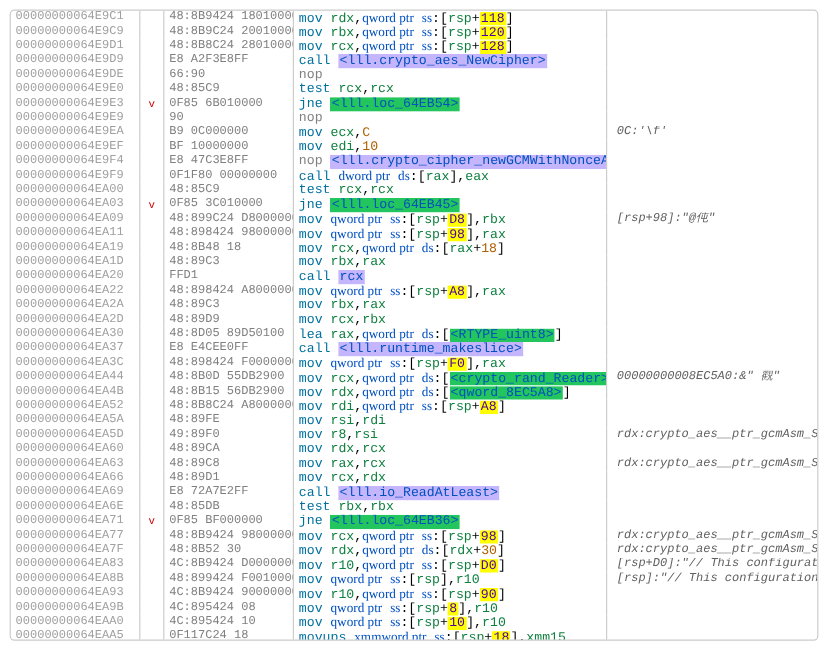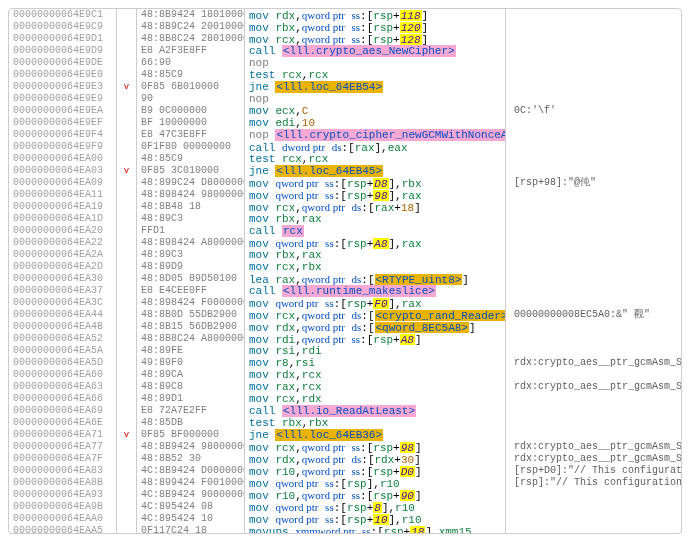--- a/index.html
+++ b/index.html
@@ -60,30 +60,31 @@
     overflow: hidden;
     border-right: 1px solid #ccc;
   }
   .xref {
     width: 175px;
     padding-left: 8px;
     font-size: 10px;
     color: #808080;
     flex-shrink: 0;
     overflow: hidden;
+    font-style: italic;
   }
   .mnem { color: #0070a0; }
   .mnem-nop { color: #808080; font-family: Liberation Mono, monospace; }
   .reg { color: #108040; }
   .seg { color: #0050c0; font-family: Liberation Serif, serif; }
   .num { color: #b06000; }
   .punct { color: #606060; }
   .kw { color: #0050c0; font-family: Liberation Serif, serif; }
-  .hl-yellow { background: #eab308; color: #0050c0; padding: 0 1px; }
-  .hl-cyan { background: #f9a8d4; color: #0050c0; padding: 0 1px; }
-  .hl-addr { background: #ffff00; color: #5000a0; padding: 0 1px; font-style: italic; }
+  .hl-yellow { background: #22c55e; color: #0050c0; padding: 0 1px; }
+  .hl-cyan { background: #c4b5fd; color: #0050c0; padding: 0 1px; }
+  .hl-addr { background: #ffff00; color: #5000a0; padding: 0 1px; }
 </style>
 </head>
 <body>
 <div class="outer-border">
 
 <div class="disasm" id="disasm"><div class="row"><div class="addr">00000000064E9C1</div><div class="gutter"></div><div class="bytes">48:8B9424 18010000</div><div class="instr"><span class="mnem">mov</span> <span class="reg">rdx</span>,<span class="kw">qword ptr</span> <span class="seg">ss</span>:[<span class="reg">rsp</span>+<span class="hl-addr">118</span>]</div><div class="xref"></div></div><div class="row"><div class="addr">00000000064E9C9</div><div class="gutter"></div><div class="bytes">48:8B9C24 20010000</div><div class="instr"><span class="mnem">mov</span> <span class="reg">rbx</span>,<span class="kw">qword ptr</span> <span class="seg">ss</span>:[<span class="reg">rsp</span>+<span class="hl-addr">120</span>]</div><div class="xref"></div></div><div class="row"><div class="addr">00000000064E9D1</div><div class="gutter"></div><div class="bytes">48:8B8C24 28010000</div><div class="instr"><span class="mnem">mov</span> <span class="reg">rcx</span>,<span class="kw">qword ptr</span> <span class="seg">ss</span>:[<span class="reg">rsp</span>+<span class="hl-addr">128</span>]</div><div class="xref"></div></div><div class="row"><div class="addr">00000000064E9D9</div><div class="gutter"></div><div class="bytes">E8 A2F3E8FF</div><div class="instr"><span class="mnem">call</span> <span class="hl-cyan">&lt;lll.crypto_aes_NewCipher&gt;</span></div><div class="xref"></div></div><div class="row"><div class="addr">00000000064E9DE</div><div class="gutter"></div><div class="bytes">66:90</div><div class="instr"><span class="mnem-nop">nop</span></div><div class="xref"></div></div><div class="row"><div class="addr">00000000064E9E0</div><div class="gutter"></div><div class="bytes">48:85C9</div><div class="instr"><span class="mnem">test</span> <span class="reg">rcx</span>,<span class="reg">rcx</span></div><div class="xref"></div></div><div class="row"><div class="addr">00000000064E9E3</div><div class="gutter">v</div><div class="bytes">0F85 6B010000</div><div class="instr"><span class="mnem">jne</span> <span class="hl-yellow">&lt;lll.loc_64EB54&gt;</span></div><div class="xref"></div></div><div class="row"><div class="addr">00000000064E9E9</div><div class="gutter"></div><div class="bytes">90</div><div class="instr"><span class="mnem-nop">nop</span></div><div class="xref"></div></div><div class="row"><div class="addr">00000000064E9EA</div><div class="gutter"></div><div class="bytes">B9 0C000000</div><div class="instr"><span class="mnem">mov</span> <span class="reg">ecx</span>,<span class="num">C</span></div><div class="xref"><span class="punct">0C:'\f'</span></div></div><div class="row"><div class="addr">00000000064E9EF</div><div class="gutter"></div><div class="bytes">BF 10000000</div><div class="instr"><span class="mnem">mov</span> <span class="reg">edi</span>,<span class="num">10</span></div><div class="xref"></div></div><div class="row"><div class="addr">00000000064E9F4</div><div class="gutter"></div><div class="bytes">E8 47C3E8FF</div><div class="instr"><span class="mnem-nop">nop</span> <span class="hl-cyan">&lt;lll.crypto_cipher_newGCMWithNonceAndTagSize&gt;</span></div><div class="xref"></div></div><div class="row"><div class="addr">00000000064E9F9</div><div class="gutter"></div><div class="bytes">0F1F80 00000000</div><div class="instr"><span class="mnem">call</span> <span class="kw">dword ptr</span> <span class="seg">ds</span>:[<span class="reg">rax</span>],<span class="reg">eax</span></div><div class="xref"></div></div><div class="row"><div class="addr">00000000064EA00</div><div class="gutter"></div><div class="bytes">48:85C9</div><div class="instr"><span class="mnem">test</span> <span class="reg">rcx</span>,<span class="reg">rcx</span></div><div class="xref"></div></div><div class="row"><div class="addr">00000000064EA03</div><div class="gutter">v</div><div class="bytes">0F85 3C010000</div><div class="instr"><span class="mnem">jne</span> <span class="hl-yellow">&lt;lll.loc_64EB45&gt;</span></div><div class="xref"></div></div><div class="row"><div class="addr">00000000064EA09</div><div class="gutter"></div><div class="bytes">48:899C24 D8000000</div><div class="instr"><span class="mnem">mov</span> <span class="kw">qword ptr</span> <span class="seg">ss</span>:[<span class="reg">rsp</span>+<span class="hl-addr">D8</span>],<span class="reg">rbx</span></div><div class="xref"><span class="punct">[rsp+98]:"@伅"</span></div></div><div class="row"><div class="addr">00000000064EA11</div><div class="gutter"></div><div class="bytes">48:898424 98000000</div><div class="instr"><span class="mnem">mov</span> <span class="kw">qword ptr</span> <span class="seg">ss</span>:[<span class="reg">rsp</span>+<span class="hl-addr">98</span>],<span class="reg">rax</span></div><div class="xref"></div></div><div class="row"><div class="addr">00000000064EA19</div><div class="gutter"></div><div class="bytes">48:8B48 18</div><div class="instr"><span class="mnem">mov</span> <span class="reg">rcx</span>,<span class="kw">qword ptr</span> <span class="seg">ds</span>:[<span class="reg">rax</span>+<span class="num">18</span>]</div><div class="xref"></div></div><div class="row"><div class="addr">00000000064EA1D</div><div class="gutter"></div><div class="bytes">48:89C3</div><div class="instr"><span class="mnem">mov</span> <span class="reg">rbx</span>,<span class="reg">rax</span></div><div class="xref"></div></div><div class="row"><div class="addr">00000000064EA20</div><div class="gutter"></div><div class="bytes">FFD1</div><div class="instr"><span class="mnem">call</span> <span class="hl-cyan">rcx</span></div><div class="xref"></div></div><div class="row"><div class="addr">00000000064EA22</div><div class="gutter"></div><div class="bytes">48:898424 A8000000</div><div class="instr"><span class="mnem">mov</span> <span class="kw">qword ptr</span> <span class="seg">ss</span>:[<span class="reg">rsp</span>+<span class="hl-addr">A8</span>],<span class="reg">rax</span></div><div class="xref"></div></div><div class="row"><div class="addr">00000000064EA2A</div><div class="gutter"></div><div class="bytes">48:89C3</div><div class="instr"><span class="mnem">mov</span> <span class="reg">rbx</span>,<span class="reg">rax</span></div><div class="xref"></div></div><div class="row"><div class="addr">00000000064EA2D</div><div class="gutter"></div><div class="bytes">48:89D9</div><div class="instr"><span class="mnem">mov</span> <span class="reg">rcx</span>,<span class="reg">rbx</span></div><div class="xref"></div></div><div class="row"><div class="addr">00000000064EA30</div><div class="gutter"></div><div class="bytes">48:8D05 89D50100</div><div class="instr"><span class="mnem">lea</span> <span class="reg">rax</span>,<span class="kw">qword ptr</span> <span class="seg">ds</span>:[<span class="hl-yellow">&lt;RTYPE_uint8&gt;</span>]</div><div class="xref"></div></div><div class="row"><div class="addr">00000000064EA37</div><div class="gutter"></div><div class="bytes">E8 E4CEE0FF</div><div class="instr"><span class="mnem">call</span> <span class="hl-cyan">&lt;lll.runtime_makeslice&gt;</span></div><div class="xref"></div></div><div class="row"><div class="addr">00000000064EA3C</div><div class="gutter"></div><div class="bytes">48:898424 F0000000</div><div class="instr"><span class="mnem">mov</span> <span class="kw">qword ptr</span> <span class="seg">ss</span>:[<span class="reg">rsp</span>+<span class="hl-addr">F0</span>],<span class="reg">rax</span></div><div class="xref"></div></div><div class="row"><div class="addr">00000000064EA44</div><div class="gutter"></div><div class="bytes">48:8B0D 55DB2900</div><div class="instr"><span class="mnem">mov</span> <span class="reg">rcx</span>,<span class="kw">qword ptr</span> <span class="seg">ds</span>:[<span class="hl-yellow">&lt;crypto_rand_Reader&gt;</span> ]</div><div class="xref"><span class="punct">00000000008EC5A0:&amp;" 觀"</span></div></div><div class="row"><div class="addr">00000000064EA4B</div><div class="gutter"></div><div class="bytes">48:8B15 56DB2900</div><div class="instr"><span class="mnem">mov</span> <span class="reg">rdx</span>,<span class="kw">qword ptr</span> <span class="seg">ds</span>:[<span class="hl-yellow">&lt;qword_8EC5A8&gt;</span>]</div><div class="xref"></div></div><div class="row"><div class="addr">00000000064EA52</div><div class="gutter"></div><div class="bytes">48:8B8C24 A8000000</div><div class="instr"><span class="mnem">mov</span> <span class="reg">rdi</span>,<span class="kw">qword ptr</span> <span class="seg">ss</span>:[<span class="reg">rsp</span>+<span class="hl-addr">A8</span>]</div><div class="xref"></div></div><div class="row"><div class="addr">00000000064EA5A</div><div class="gutter"></div><div class="bytes">48:89FE</div><div class="instr"><span class="mnem">mov</span> <span class="reg">rsi</span>,<span class="reg">rdi</span></div><div class="xref"></div></div><div class="row"><div class="addr">00000000064EA5D</div><div class="gutter"></div><div class="bytes">49:89F0</div><div class="instr"><span class="mnem">mov</span> <span class="reg">r8</span>,<span class="reg">rsi</span></div><div class="xref"><span class="punct">rdx:crypto_aes__ptr_gcmAsm_Sea</span></div></div><div class="row"><div class="addr">00000000064EA60</div><div class="gutter"></div><div class="bytes">48:89CA</div><div class="instr"><span class="mnem">mov</span> <span class="reg">rdx</span>,<span class="reg">rcx</span></div><div class="xref"></div></div><div class="row"><div class="addr">00000000064EA63</div><div class="gutter"></div><div class="bytes">48:89C8</div><div class="instr"><span class="mnem">mov</span> <span class="reg">rax</span>,<span class="reg">rcx</span></div><div class="xref"><span class="punct">rdx:crypto_aes__ptr_gcmAsm_Sea</span></div></div><div class="row"><div class="addr">00000000064EA66</div><div class="gutter"></div><div class="bytes">48:89D1</div><div class="instr"><span class="mnem">mov</span> <span class="reg">rcx</span>,<span class="reg">rdx</span></div><div class="xref"></div></div><div class="row"><div class="addr">00000000064EA69</div><div class="gutter"></div><div class="bytes">E8 72A7E2FF</div><div class="instr"><span class="mnem">call</span> <span class="hl-cyan">&lt;lll.io_ReadAtLeast&gt;</span></div><div class="xref"></div></div><div class="row"><div class="addr">00000000064EA6E</div><div class="gutter"></div><div class="bytes">48:85DB</div><div class="instr"><span class="mnem">test</span> <span class="reg">rbx</span>,<span class="reg">rbx</span></div><div class="xref"></div></div><div class="row"><div class="addr">00000000064EA71</div><div class="gutter">v</div><div class="bytes">0F85 BF000000</div><div class="instr"><span class="mnem">jne</span> <span class="hl-yellow">&lt;lll.loc_64EB36&gt;</span></div><div class="xref"></div></div><div class="row"><div class="addr">00000000064EA77</div><div class="gutter"></div><div class="bytes">48:8B9424 98000000</div><div class="instr"><span class="mnem">mov</span> <span class="reg">rcx</span>,<span class="kw">qword ptr</span> <span class="seg">ss</span>:[<span class="reg">rsp</span>+<span class="hl-addr">98</span>]</div><div class="xref"><span class="punct">rdx:crypto_aes__ptr_gcmAsm_Sea</span></div></div><div class="row"><div class="addr">00000000064EA7F</div><div class="gutter"></div><div class="bytes">48:8B52 30</div><div class="instr"><span class="mnem">mov</span> <span class="reg">rdx</span>,<span class="kw">qword ptr</span> <span class="seg">ds</span>:[<span class="reg">rdx</span>+<span class="num">30</span>]</div><div class="xref"><span class="punct">rdx:crypto_aes__ptr_gcmAsm_Sea</span></div></div><div class="row"><div class="addr">00000000064EA83</div><div class="gutter"></div><div class="bytes">4C:8B9424 D0000000</div><div class="instr"><span class="mnem">mov</span> <span class="reg">r10</span>,<span class="kw">qword ptr</span> <span class="seg">ss</span>:[<span class="reg">rsp</span>+<span class="hl-addr">D0</span>]</div><div class="xref"><span class="punct">[rsp+D0]:"// This configurati</span></div></div><div class="row"><div class="addr">00000000064EA8B</div><div class="gutter"></div><div class="bytes">48:899424 F0010000</div><div class="instr"><span class="mnem">mov</span> <span class="kw">qword ptr</span> <span class="seg">ss</span>:[<span class="reg">rsp</span>],<span class="reg">r10</span></div><div class="xref"><span class="punct">[rsp]:"// This configuration fi</span></div></div><div class="row"><div class="addr">00000000064EA93</div><div class="gutter"></div><div class="bytes">4C:8B9424 90000000</div><div class="instr"><span class="mnem">mov</span> <span class="reg">r10</span>,<span class="kw">qword ptr</span> <span class="seg">ss</span>:[<span class="reg">rsp</span>+<span class="hl-addr">90</span>]</div><div class="xref"></div></div><div class="row"><div class="addr">00000000064EA9B</div><div class="gutter"></div><div class="bytes">4C:895424 08</div><div class="instr"><span class="mnem">mov</span> <span class="kw">qword ptr</span> <span class="seg">ss</span>:[<span class="reg">rsp</span>+<span class="hl-addr">8</span>],<span class="reg">r10</span></div><div class="xref"></div></div><div class="row"><div class="addr">00000000064EAA0</div><div class="gutter"></div><div class="bytes">4C:895424 10</div><div class="instr"><span class="mnem">mov</span> <span class="kw">qword ptr</span> <span class="seg">ss</span>:[<span class="reg">rsp</span>+<span class="hl-addr">10</span>],<span class="reg">r10</span></div><div class="xref"></div></div><div class="row"><div class="addr">00000000064EAA5</div><div class="gutter"></div><div class="bytes">0F117C24 18</div><div class="instr"><span class="mnem">movups</span> <span class="kw">xmmword ptr</span> <span class="seg">ss</span>:[<span class="reg">rsp</span>+<span class="hl-addr">18</span>],<span class="reg">xmm15</span></div><div class="xref"></div></div></div>
 </div>
 
 </body></html>

